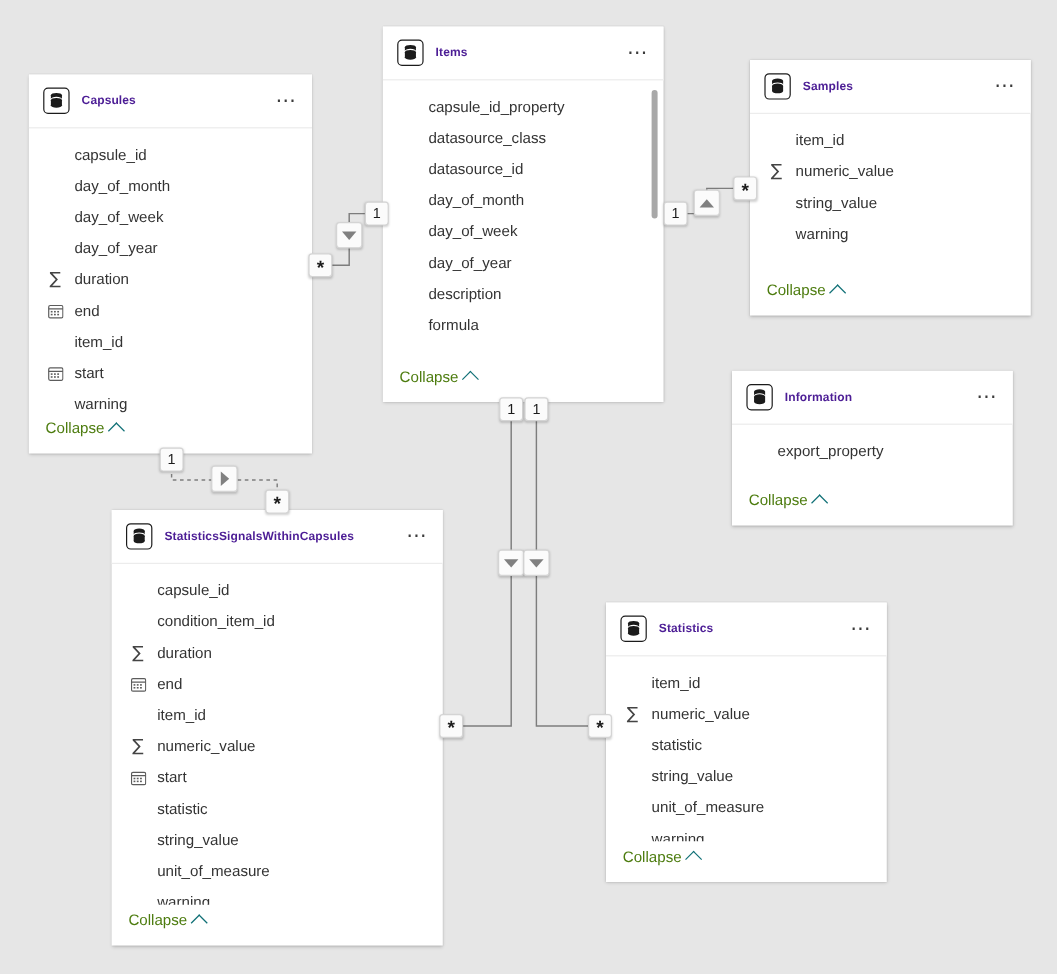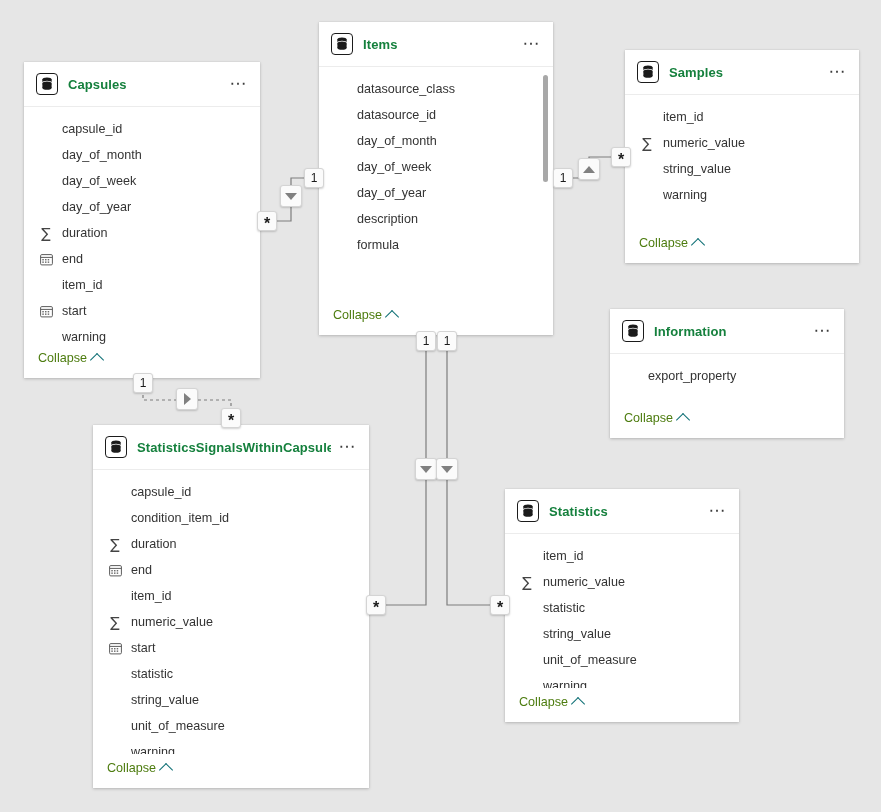--- a/index.html
+++ b/index.html
@@ -57,23 +57,23 @@
     border-radius: 4px;
     display: flex;
     align-items: center;
     justify-content: center;
     margin-right: 10px;
     background: #fff;
   }
   .tbl-icon svg { display:block; }
 
   .card-title {
-    font-size: 13px;
+    font-size: 10px;
     font-weight: bold;
-    color: #15803d;
+    color: #4c1d95;
     letter-spacing: 0.1px;
     white-space: nowrap;
     flex: 1 1 auto;
     overflow: hidden;
   }
 
   .card-ellipsis {
     flex: 0 0 auto;
     font-size: 17px;
     line-height: 10px;
@@ -337,20 +337,24 @@
               <rect x="1.4" y="6.6" width="9.2" height="4.2" fill="#1b1b1b"></rect>
               <ellipse cx="6" cy="10.8" rx="4.6" ry="2.0" fill="#1b1b1b"></ellipse>
             </svg>
           </span>
           <span class="card-title">Items</span>
           <span class="card-ellipsis">⋯</span>
         </div>
         <div class="card-body">
           <div class="field-row">
             <span class="field-ico blank"></span>
+            <span class="field-name">capsule_id_property</span>
+          </div>
+          <div class="field-row">
+            <span class="field-ico blank"></span>
             <span class="field-name">datasource_class</span>
           </div>
           <div class="field-row">
             <span class="field-ico blank"></span>
             <span class="field-name">datasource_id</span>
           </div>
           <div class="field-row">
             <span class="field-ico blank"></span>
             <span class="field-name">day_of_month</span>
           </div>
@@ -438,21 +442,21 @@
           <div class="field-row">
             <span class="field-ico blank"></span>
             <span class="field-name">export_property</span>
           </div>
         </div>
         <div class="card-footer"><span class="collapse-link">
             <span>Collapse</span>
             <span class="chev"></span>
           </span></div>
       </div>
-      <div class="table-card" style="left: 505px; top: 489px; width: 234px; height: 233px;">
+      <div class="table-card" style="left: 505px; top: 502px; width: 234px; height: 233px;">
         <div class="card-header">
           <span class="tbl-icon">
             <svg width="12" height="14" viewBox="0 0 12 14">
               <ellipse cx="6" cy="2.4" rx="4.6" ry="2.0" fill="#1b1b1b"></ellipse>
               <rect x="1.4" y="2.4" width="9.2" height="3.0" fill="#1b1b1b"></rect>
               <ellipse cx="6" cy="5.6" rx="4.6" ry="1.9" fill="#ffffff"></ellipse>
               <ellipse cx="6" cy="6.6" rx="4.6" ry="2.0" fill="#1b1b1b"></ellipse>
               <rect x="1.4" y="6.6" width="9.2" height="4.2" fill="#1b1b1b"></rect>
               <ellipse cx="6" cy="10.8" rx="4.6" ry="2.0" fill="#1b1b1b"></ellipse>
             </svg>

